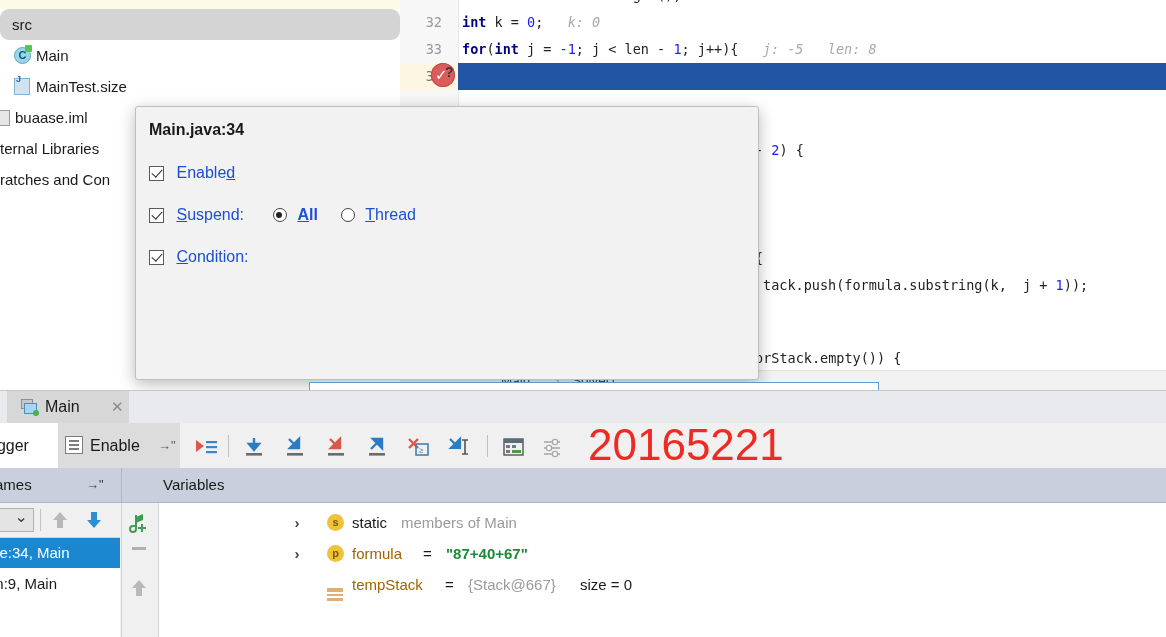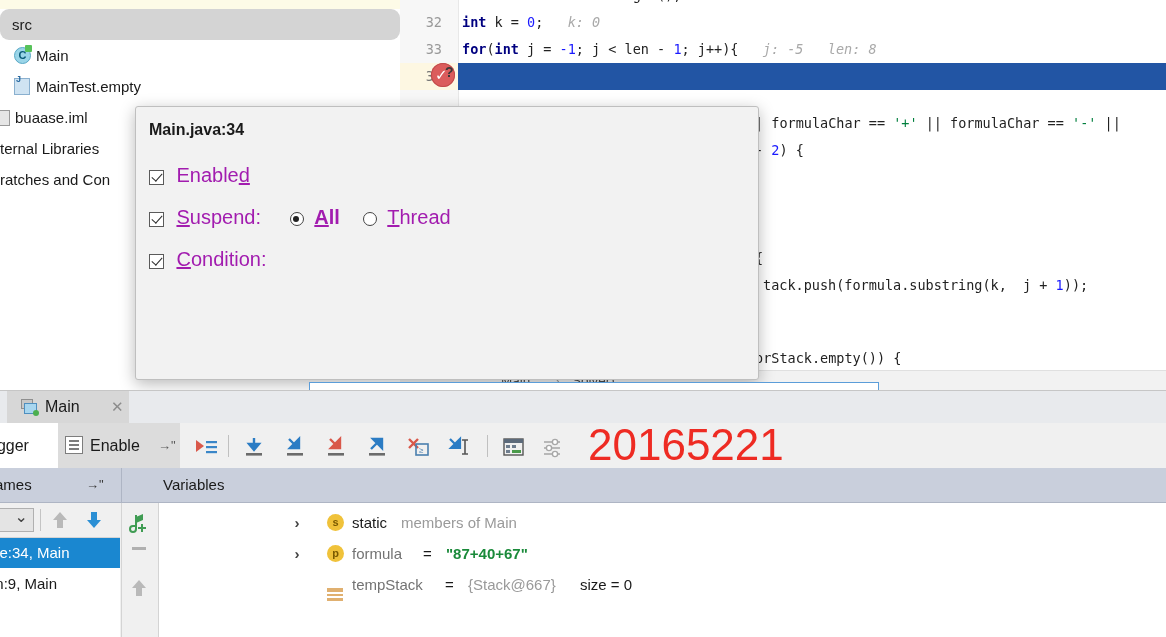--- a/index.html
+++ b/index.html
@@ -61,21 +61,21 @@
   
   #dlg{left:135px;top:106px;width:622px;height:272px;background:#f2f2f2;
        border:1px solid #bfbfbf;border-radius:3px;
        box-shadow:0 4px 16px rgba(0,0,0,0.28);}
   #dlg .title{position:absolute;left:13px;top:14px;font-size:16px;font-weight:bold;color:#1a1a1a;}
   .dlgrow{position:absolute;left:13px;}
   .cbx{display:inline-block;width:15px;height:15px;border:1px solid #5a5a5a;background:#ffffff;
        box-sizing:border-box;position:relative;vertical-align:-3px;}
   .cbx.on:after{content:'';position:absolute;left:4px;top:0px;width:5px;height:9px;
        border:solid #2b2b2b;border-width:0 1.6px 1.6px 0;transform:rotate(42deg);}
-  .dlabel{font-size:20px;color:#a21caf;margin-left:8px;}
+  .dlabel{font-size:16px;color:#1d4ed8;margin-left:8px;}
   .u{text-decoration:underline;}
   .radio{display:inline-block;width:14px;height:14px;border:1.5px solid #444444;border-radius:50%;
        background:#ffffff;box-sizing:border-box;position:relative;vertical-align:-2px;}
   .radio.on:after{content:'';position:absolute;left:2.5px;top:2.5px;width:6px;height:6px;border-radius:50%;background:#222222;}
   #condfield{position:absolute;left:173px;top:275px;width:570px;height:31px;background:#ffffff;
        border:1px solid #5b9dd9;box-sizing:border-box;}
   #condfield .txt{position:absolute;left:11px;top:0;line-height:31px;font-size:14px;
        font-family:"DejaVu Sans Mono", monospace;color:#000000;}
   #condfield .expand{position:absolute;right:40px;top:8px;width:16px;height:16px;color:#9a9a9a;font-size:13px;}
   #condfield .chev{position:absolute;right:12px;top:4px;color:#5a5a5a;font-size:15px;}
@@ -131,21 +131,21 @@
   .frow{position:absolute;left:0;width:120px;height:30px;line-height:30px;font-size:15px;color:#1a1a1a;}
   .frow.sel{background:#1a87d0;color:#ffffff;}
 
   #varspanel{position:absolute;left:121px;top:113px;width:1045px;height:134px;background:#ffffff;
       border-left:1px solid #d4d4d4;}
   #varstb{position:absolute;left:0;top:0;width:36px;height:134px;background:#f0f0f0;border-right:1px solid #d4d4d4;}
   .vrow{position:absolute;left:36px;height:31px;line-height:31px;font-size:15px;white-space:nowrap;}
   .vchev{position:absolute;width:14px;text-align:center;color:#444444;font-size:15px;font-weight:bold;}
   .badge{display:inline-block;width:17px;height:17px;border-radius:50%;background:#f0c23a;
       color:#7a5a00;font-size:11px;font-weight:bold;text-align:center;line-height:17px;vertical-align:-3px;}
-  .vname{color:#737373;}
+  .vname{color:#a16207;}
   .vgray{color:#9a9a9a;}
   .vstr{color:#1a8a3a;font-weight:bold;}
   .vdark{color:#1a1a1a;}
   .vstackic{display:inline-block;width:16px;height:13px;background:#e0b070;vertical-align:-2px;position:relative;}
   .vstackic:after{content:'';position:absolute;left:0;top:4px;right:0;height:1.5px;background:#ffffff;box-shadow:0 4px 0 #ffffff;}
 
   svg{display:block;}
 </style>
 </head>
 <body>
@@ -158,21 +158,20 @@
   <div class="lnum" style="top:9px;">32</div>
   <div class="lnum" style="top:36px;">33</div>
   <div class="lnum cur" style="top:63px;">34</div>
 
   <div class="hlrow" style="top:63px;"></div>
 
   <div class="codeline" style="top:-18px;"><span class="kw">int </span>len = formula.length();<span class="hint">   len: 8</span></div>
   <div class="codeline" style="top:9px;"><span class="kw">int </span>k = <span class="num">0</span>;<span class="hint">   k: 0</span></div>
   <div class="codeline" style="top:36px;"><span class="kw">for</span>(<span class="kw">int </span>j = <span class="num">-1</span>; j &lt; len - <span class="num">1</span>; j++){<span class="hint">   j: -5   len: 8</span></div>
 
-  <div class="codeline" style="top:110px;left:355px;">| formulaChar == <span class="str">'+'</span> || formulaChar == <span class="str">'-'</span> ||</div>
   <div class="codeline" style="top:137px;left:355px;">- <span class="num">2</span>) {</div>
   <div class="codeline" style="top:245px;left:355px;">{</div>
   <div class="codeline" style="top:272px;left:363px;">tack.push(formula.substring(k,  j + <span class="num">1</span>));</div>
   <div class="codeline" style="top:345px;left:355px;">orStack.empty()) {</div>
 
   <div id="bp">
     <div class="dot"></div>
     <div class="chk">✓</div>
     <div class="q">?</div>
   </div>
@@ -192,21 +191,21 @@
     <span class="tlabel" style="left:12px;">src</span>
   </div>
 
   <div class="trow" style="top:40px;">
     <span class="ticon cls-ic" style="left:14px;">C</span>
     <span class="tlabel" style="left:36px;">Main</span>
   </div>
 
   <div class="trow" style="top:71px;">
     <span class="ticon jfile-ic" style="left:14px;"></span>
-    <span class="tlabel" style="left:36px;">MainTest.empty</span>
+    <span class="tlabel" style="left:36px;">MainTest.size</span>
   </div>
 
   <div class="trow" style="top:102px;">
     <span class="ticon iml-ic" style="left:-4px;top:8px;"></span>
     <span class="tlabel" style="left:15px;">buaase.iml</span>
   </div>
 
   <div class="trow" style="top:133px;">
     <span class="tlabel" style="left:0px;text-align:center;">ternal Libraries</span>
   </div>

